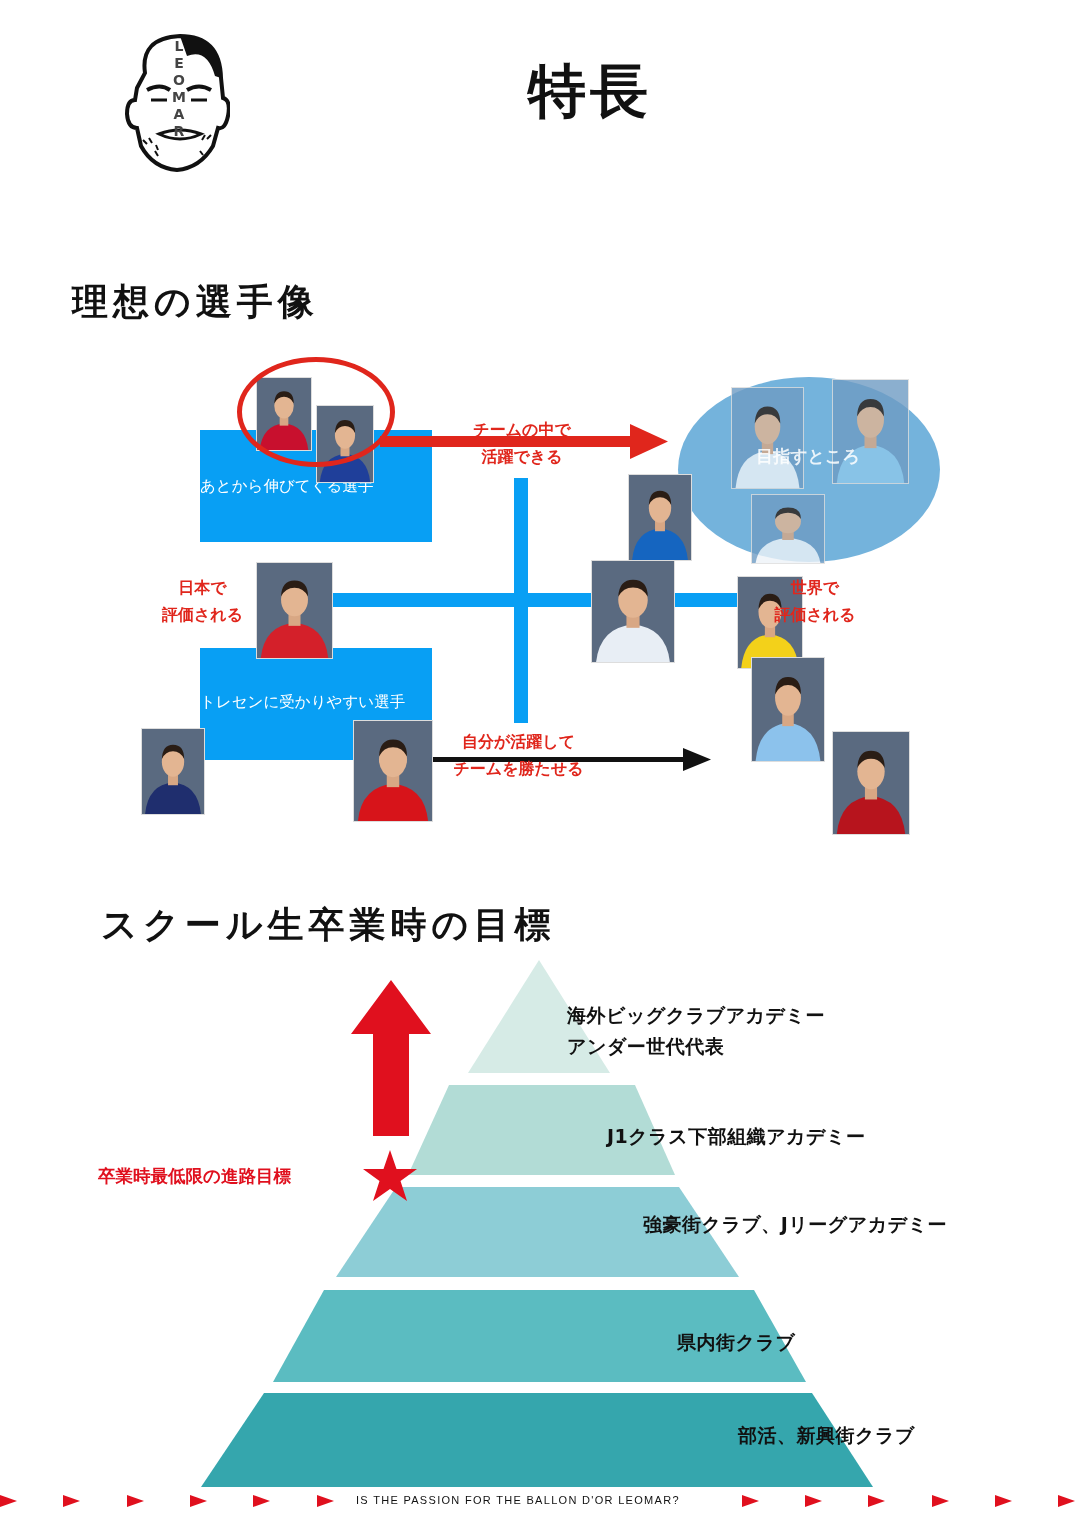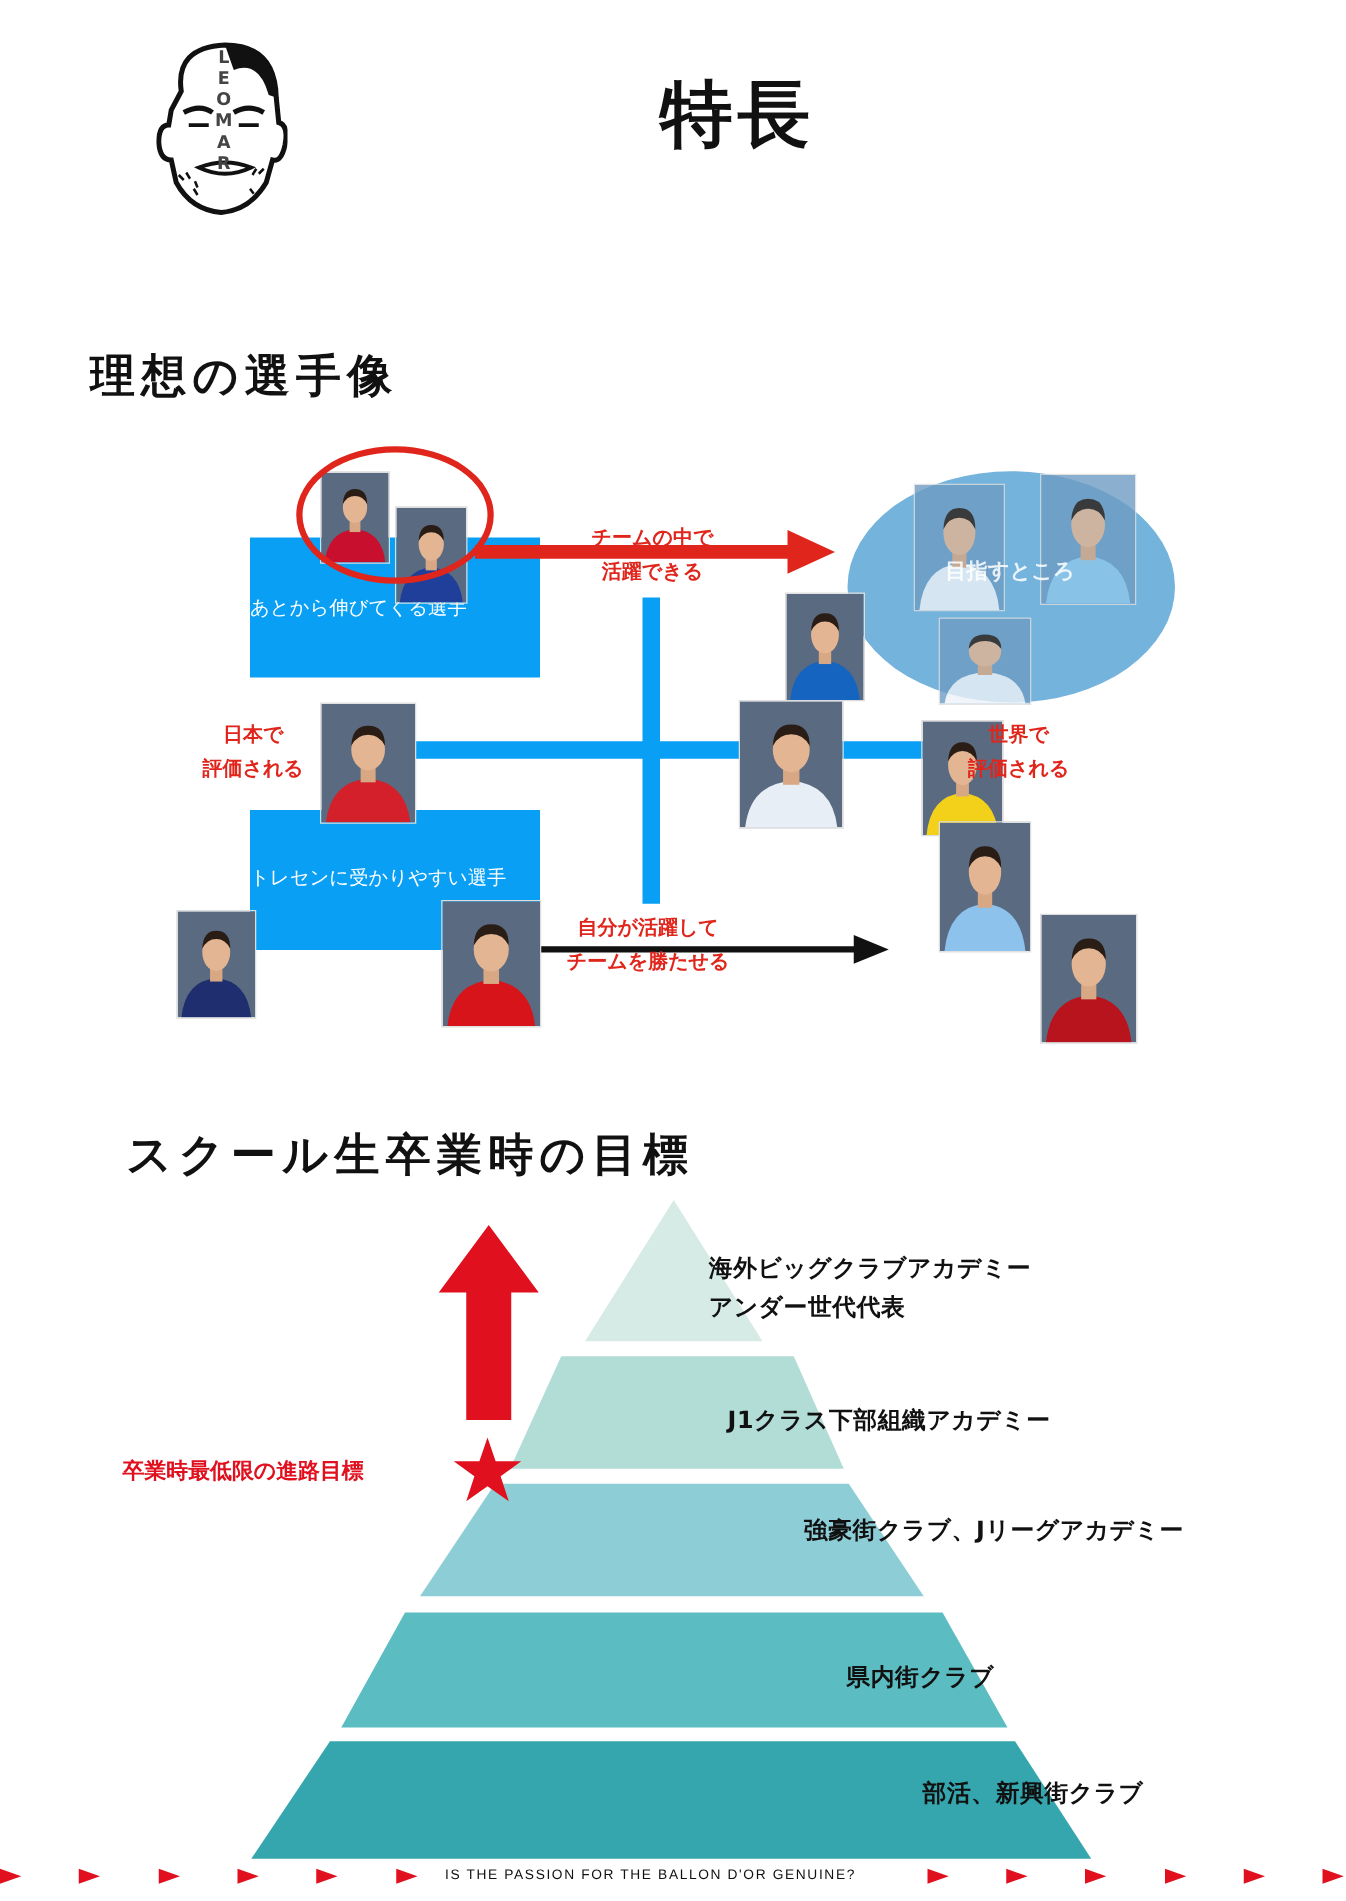--- a/index.html
+++ b/index.html
@@ -33,21 +33,21 @@
 
   #goal-ellipse { left: 678px; top: 377px; width: 262px; height: 185px; border-radius: 50%; background: #74b3dc; }
   #goal-ellipse-label { left: 738px; top: 445px; width: 140px; font-size: 17px; font-weight: bold; color: rgba(255,255,255,0.85); text-align: center; }
 
   #red-circle { left: 237px; top: 357px; width: 158px; height: 110px; border: 5px solid #e0261c; border-radius: 50%; }
 
   
   #pyramid { left: 190px; top: 955px; width: 720px; height: 540px; }
   .tier-label { font-size: 19px; font-weight: bold; color: #111; line-height: 31px; letter-spacing: 0.5px; }
   #tier-0-label { left: 567px; top: 1000px; }
-  #tier-1-label { left: 582px; top: 1121px; }
+  #tier-1-label { left: 607px; top: 1121px; }
   #tier-2-label { left: 643px; top: 1209px; }
   #tier-3-label { left: 677px; top: 1327px; }
   #tier-4-label { left: 738px; top: 1420px; }
 
   #min-target-label { left: 98px; top: 1164px; font-size: 17.5px; font-weight: bold; color: #e0101e; }
   #up-arrow { left: 350px; top: 978px; width: 82px; height: 160px; }
   #star-icon { left: 361px; top: 1148px; width: 58px; height: 58px; }
   #footer-text { left: 356px; top: 1494px; font-size: 11px; letter-spacing: 1.3px; color: #111; font-family: "Liberation Sans", sans-serif; }
   .tri { position: absolute; top: 1495px; width: 0; height: 0; border-top: 6.5px solid transparent; border-bottom: 6.5px solid transparent; border-left: 17px solid #e0101e; }
 </style>
@@ -266,13 +266,13 @@
     <div class="tri" style="left: 190px; border-left-color: rgb(224, 16, 30);"></div>
     <div class="tri" style="left: 253px; border-left-color: rgb(224, 16, 30);"></div>
     <div class="tri" style="left: 317px; border-left-color: rgb(224, 16, 30);"></div>
     <div class="tri" style="left: 742px; border-left-color: rgb(224, 16, 30);"></div>
     <div class="tri" style="left: 805px; border-left-color: rgb(224, 16, 30);"></div>
     <div class="tri" style="left: 868px; border-left-color: rgb(224, 16, 30);"></div>
     <div class="tri" style="left: 932px; border-left-color: rgb(224, 16, 30);"></div>
     <div class="tri" style="left: 995px; border-left-color: rgb(224, 16, 30);"></div>
     <div class="tri" style="left: 1058px; border-left-color: rgb(224, 16, 30);"></div>
   </div>
-<div id="footer-text" class="abs">IS THE PASSION FOR THE BALLON D'OR GENUINE?</div>
+<div id="footer-text" class="abs">IS THE PASSION FOR THE BALLON D'OR LEOMAR?</div>
 
 </body></html>

